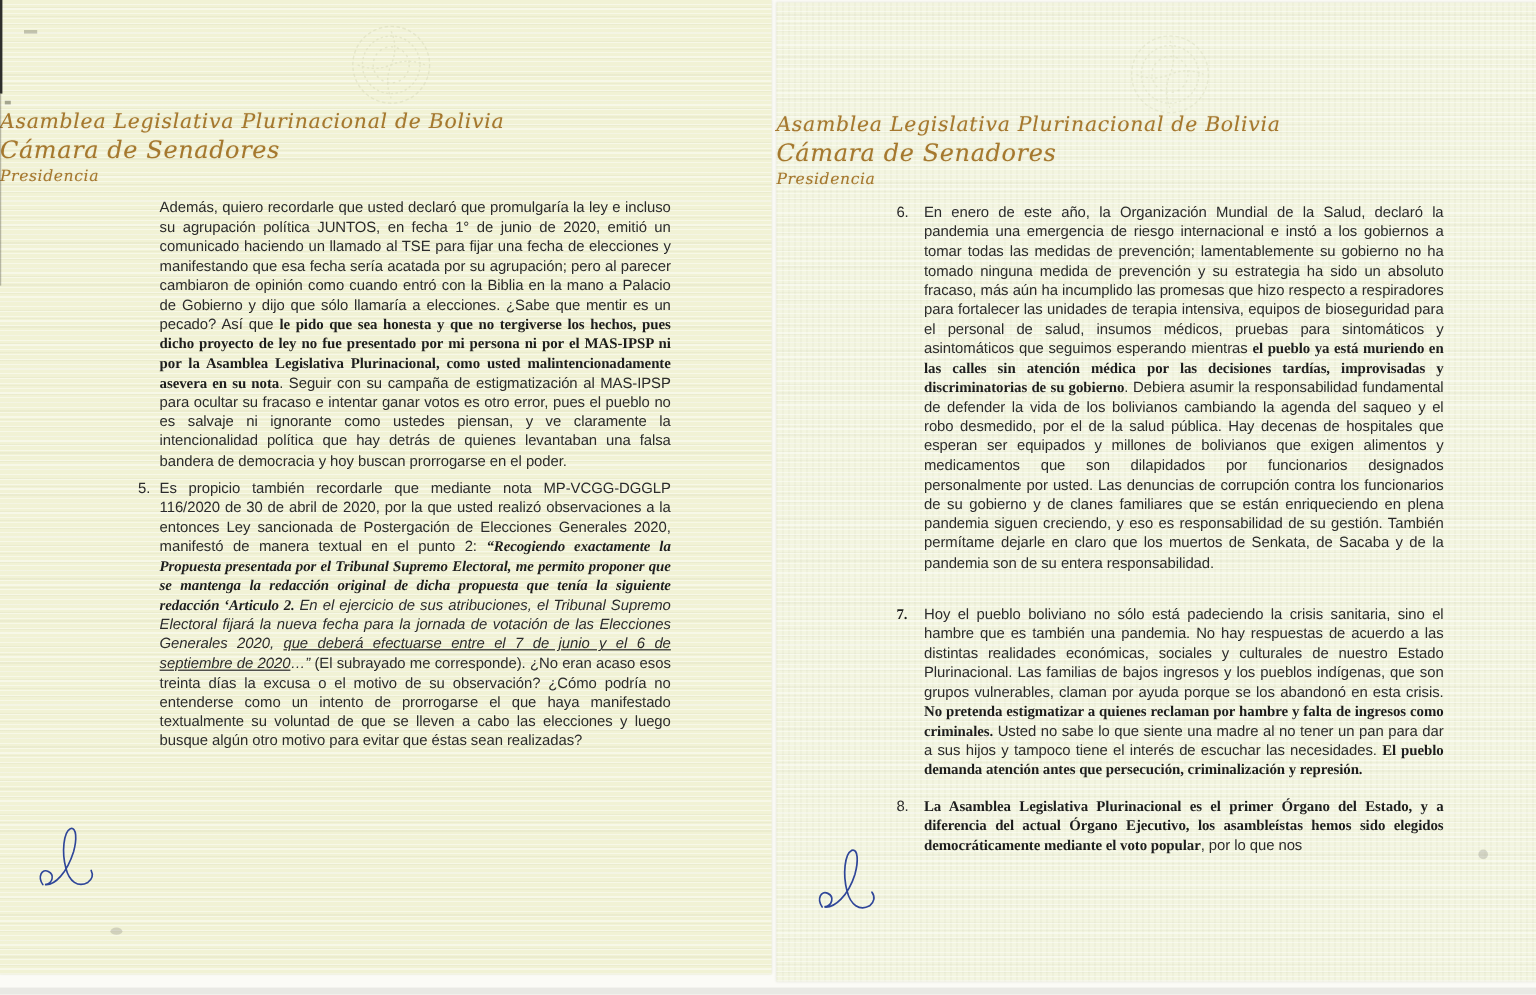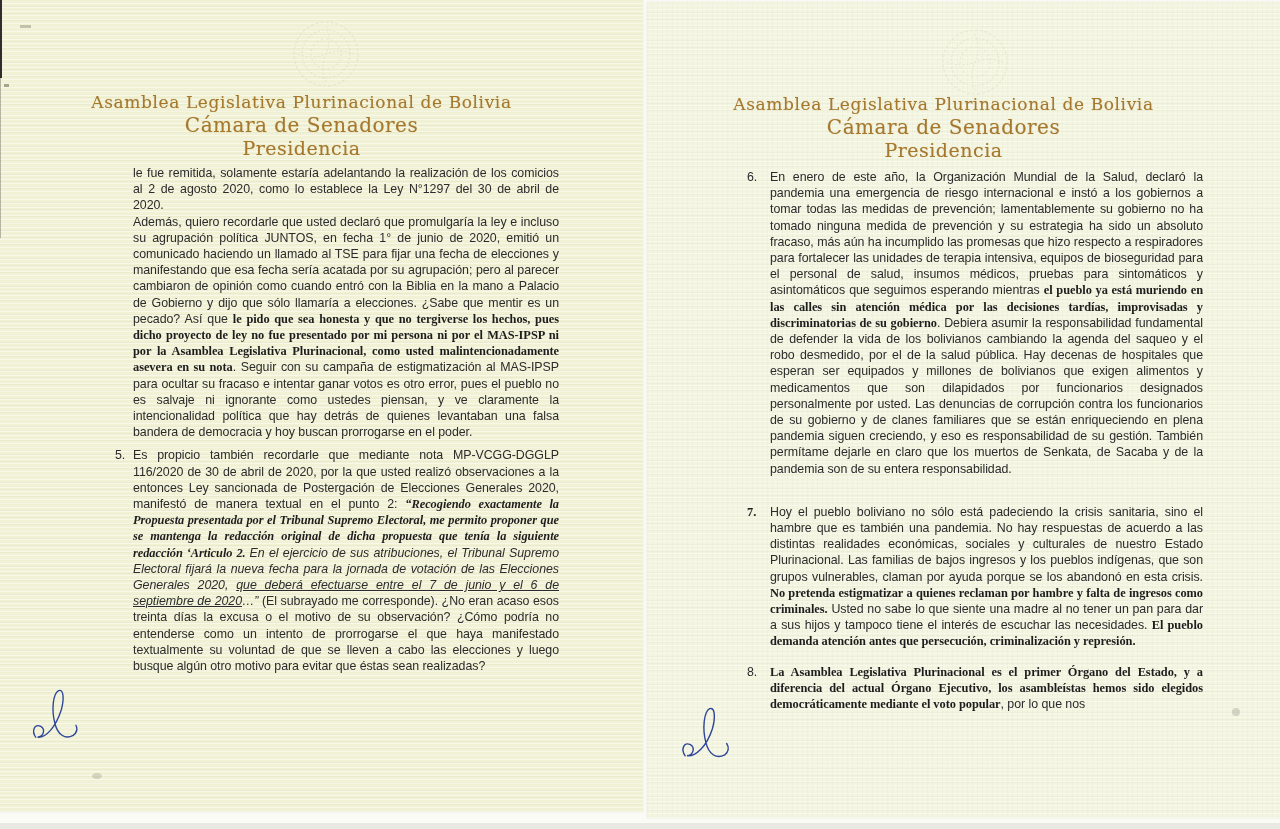--- a/index.html
+++ b/index.html
@@ -22,28 +22,29 @@
   .page-right{
     left:647px;top:2px;width:633px;height:816px;
     background-color:#f3f5e0;
     background-image:
       repeating-linear-gradient(0deg, rgba(255,255,255,.45) 0 1px, rgba(0,0,0,0) 1px 4px),
       repeating-linear-gradient(90deg, rgba(120,120,80,.04) 0 1px, rgba(0,0,0,0) 1px 5px),
       repeating-linear-gradient(0deg, rgba(120,120,80,.045) 0 1px, rgba(0,0,0,0) 1px 7px);
   }
   .hdr{
     position:absolute;left:0;right:40px;top:90px;
-    text-align:center;
+    text-align:left;
     font-family:"DejaVu Serif",serif;
+    font-style:italic;
     color:#a5782e;
     text-shadow:0 0 1px rgba(165,120,46,.35);
   }
   .hdr-l1{font-size:17px;letter-spacing:.6px;line-height:24px;}
   .hdr-l2{font-size:20px;letter-spacing:.5px;line-height:23px;}
-  .hdr-l3{font-size:19px;letter-spacing:.5px;line-height:22px;}
+  .hdr-l3{font-size:13px;letter-spacing:.5px;line-height:22px;}
   .content{
     position:absolute;
     font-size:12.4px;line-height:16.2px;
     color:#2b2b2b;
     text-align:justify;
     letter-spacing:-0.05px;
   }
   .content-left{left:115px;top:165px;width:444px;}
   .content-right{left:100px;top:167px;width:456px;}
   .para{padding-left:18px;}
@@ -86,21 +87,20 @@
     </g>
   </svg>
 
   <div class="hdr">
     <div class="hdr-l1">Asamblea Legislativa Plurinacional de Bolivia</div>
     <div class="hdr-l2">Cámara de Senadores</div>
     <div class="hdr-l3">Presidencia</div>
   </div>
 
   <div class="content content-left">
-    <div class="para"><span>le fue remitida, solamente estaría adelantando la realización de los comicios al 2 de agosto 2020, como lo establece la Ley N°1297 del 30 de abril de 2020.</span></div>
     <div class="para"><span>Además, quiero recordarle que usted declaró que promulgaría la ley e incluso su agrupación política JUNTOS, en fecha 1° de junio de 2020, emitió un comunicado haciendo un llamado al TSE para fijar una fecha de elecciones y manifestando que esa fecha sería acatada por su agrupación; pero al parecer cambiaron de opinión como cuando entró con la Biblia en la mano a Palacio de Gobierno y dijo que sólo llamaría a elecciones. ¿Sabe que mentir es un pecado? Así que </span><span class="b">le pido que sea honesta y que no tergiverse los hechos, pues dicho proyecto de ley no fue presentado por mi persona ni por el MAS-IPSP ni por la Asamblea Legislativa Plurinacional, como usted malintencionadamente asevera en su nota</span><span>. Seguir con su campaña de estigmatización al MAS-IPSP para ocultar su fracaso e intentar ganar votos es otro error, pues el pueblo no es salvaje ni ignorante como ustedes piensan, y ve claramente la intencionalidad política que hay detrás de quienes levantaban una falsa bandera de democracia y hoy buscan prorrogarse en el poder.</span></div>
     <div class="item mt-item5">
       <span class="num">5.</span>
       <div class="itext"><span>Es propicio también recordarle que mediante nota MP-VCGG-DGGLP 116/2020 de 30 de abril de 2020, por la que usted realizó observaciones a la entonces Ley sancionada de Postergación de Elecciones Generales 2020, manifestó de manera textual en el punto 2: </span><span class="b i">“Recogiendo exactamente la Propuesta presentada por el Tribunal Supremo Electoral, me permito proponer que se mantenga la redacción original de dicha propuesta que tenía la siguiente redacción ‘Articulo 2. </span><span class="i">En el ejercicio de sus atribuciones, el Tribunal Supremo Electoral fijará la nueva fecha para la jornada de votación de las Elecciones Generales 2020, </span><span class="i u">que deberá efectuarse entre el 7 de junio y el 6 de septiembre de 2020</span><span class="i">…”</span><span> (El subrayado me corresponde). ¿No eran acaso esos treinta días la excusa o el motivo de su observación? ¿Cómo podría no entenderse como un intento de prorrogarse el que haya manifestado textualmente su voluntad de que se lleven a cabo las elecciones y luego busque algún otro motivo para evitar que éstas sean realizadas?</span></div>
     </div>
   </div>
 
   <svg class="sig sig-left" width="56" height="64" viewBox="0 0 60 70">
     <path d="M10 56 C 5 49 9 41 15 44 C 21 47 19 55 12 56 C 21 57 32 45 38 26 C 41 15 41 3 35 5 C 29 8 27 26 31 41 C 34 53 42 59 51 54 C 55 51 56 47 54 43" fill="none" stroke="#2f4699" stroke-width="1.5" stroke-linecap="round"></path>
   </svg>

